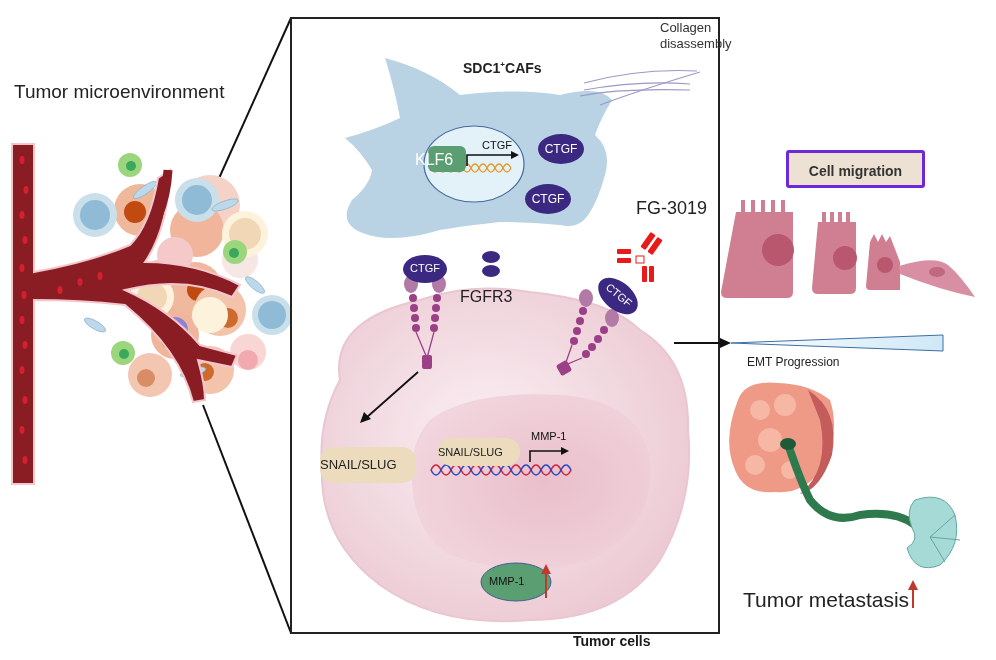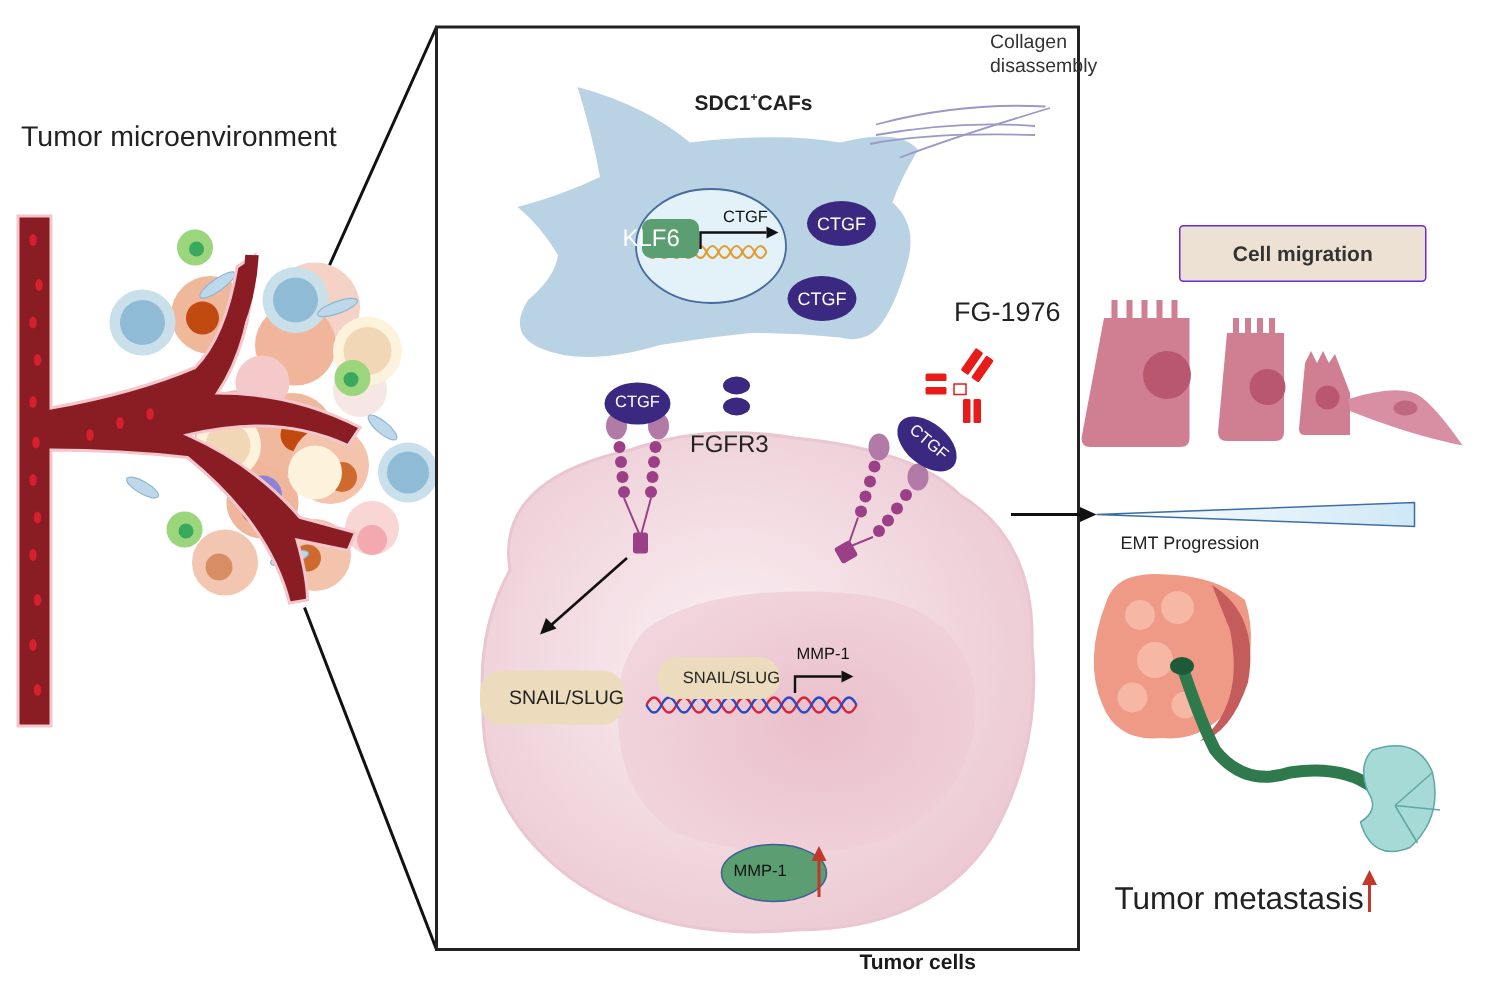--- a/index.html
+++ b/index.html
@@ -9,24 +9,24 @@
   svg { position:absolute; left:0; top:0; }
   .t-env { left:14px; top:62px; font-size:19px; color:#222;margin-top:19px; }
   .t-coll { left:660px; top:20px; font-size:13px; line-height:16px; text-align:left; color:#333; width:92px; }
   .t-sdc { left:463px; top:60px; font-size:14px; font-weight:bold; color:#222; }
   .t-sdc sup { font-size:8px; }
   .t-fg { left:636px; top:198px; font-size:18px; color:#222; }
   .t-fgfr { left:460px; top:288px; font-size:16px; color:#222;text-align:center; }
   .t-tumor { left:573px; top:608px; font-size:14px; font-weight:bold; color:#1a1a1a;margin-top:25px; }
   .t-emt { left:747px; top:355px; font-size:12px; color:#222; }
   .t-meta { left:743px; top:588px; font-size:21px; color:#222; }
-  .cellmig { left:786px; top:150px; width:165px; height:38px; background:#ede1d4;
-             border:1px solid #6d28d9; border-radius:3px; box-sizing:border-box;
+  .cellmig { left:786px; top:150px; width:139px; height:38px; background:#ede1d4;
+             border:3px solid #6d28d9; border-radius:3px; box-sizing:border-box;
              font-size:14px; font-weight:bold; color:#333; text-align:center; line-height:36px; }
-  .pill { position:absolute; background:#ecdcbd; border-radius:14px; text-align:right; color:#222; }
+  .pill { position:absolute; background:#ecdcbd; border-radius:14px; text-align:left; color:#222; }
   .snail1 { left:320px; top:447px; width:96px; height:36px; line-height:36px; font-size:13px; }
   .snail2 { left:438px; top:438px; width:82px; height:28px; line-height:28px; font-size:11px; }
   .ctgf { position:absolute; background:#3b2880; color:#fff; border-radius:50%; text-align:center; font-size:12px; }
 </style>
 </head>
 <body>
 
 <svg width="996" height="660" viewBox="0 0 996 660">
   <defs>
     <radialGradient id="tumorGrad" cx="45%" cy="45%" r="60%">
@@ -262,21 +262,21 @@
 </div>
 
 <div class="lbl t-sdc"><span>SDC1</span><sup>+</sup><span>CAFs</span></div>
 
 <div class="lbl" style="left:415px;top:151px;font-size:16px;color:#fff;">KLF6</div>
 <div class="lbl" style="left:482px;top:139px;font-size:11px;color:#111;">CTGF</div>
 
 <div class="ctgf" style="left:538px;top:134px;width:46px;height:30px;line-height:30px;">CTGF</div>
 <div class="ctgf" style="left:525px;top:184px;width:46px;height:30px;line-height:30px;">CTGF</div>
 
-<div class="lbl t-fg">FG-1976</div>
+<div class="lbl t-fg">FG-3019</div>
 
 <div class="lbl" style="left:406px;top:262px;width:38px;text-align:center;font-size:11px;color:#fff;">CTGF</div>
 <div class="lbl" style="left:601px;top:289px;width:36px;text-align:center;font-size:11px;color:#fff;transform:rotate(40deg);">CTGF</div>
 
 <div class="lbl t-fgfr">FGFR3</div>
 
 <div class="pill snail1">SNAIL/SLUG</div>
 <div class="pill snail2">SNAIL/SLUG</div>
 <div class="lbl" style="left:531px;top:430px;font-size:11px;color:#111;">MMP-1</div>
 <div class="lbl" style="left:489px;top:575px;font-size:11px;color:#111;">MMP-1</div>

